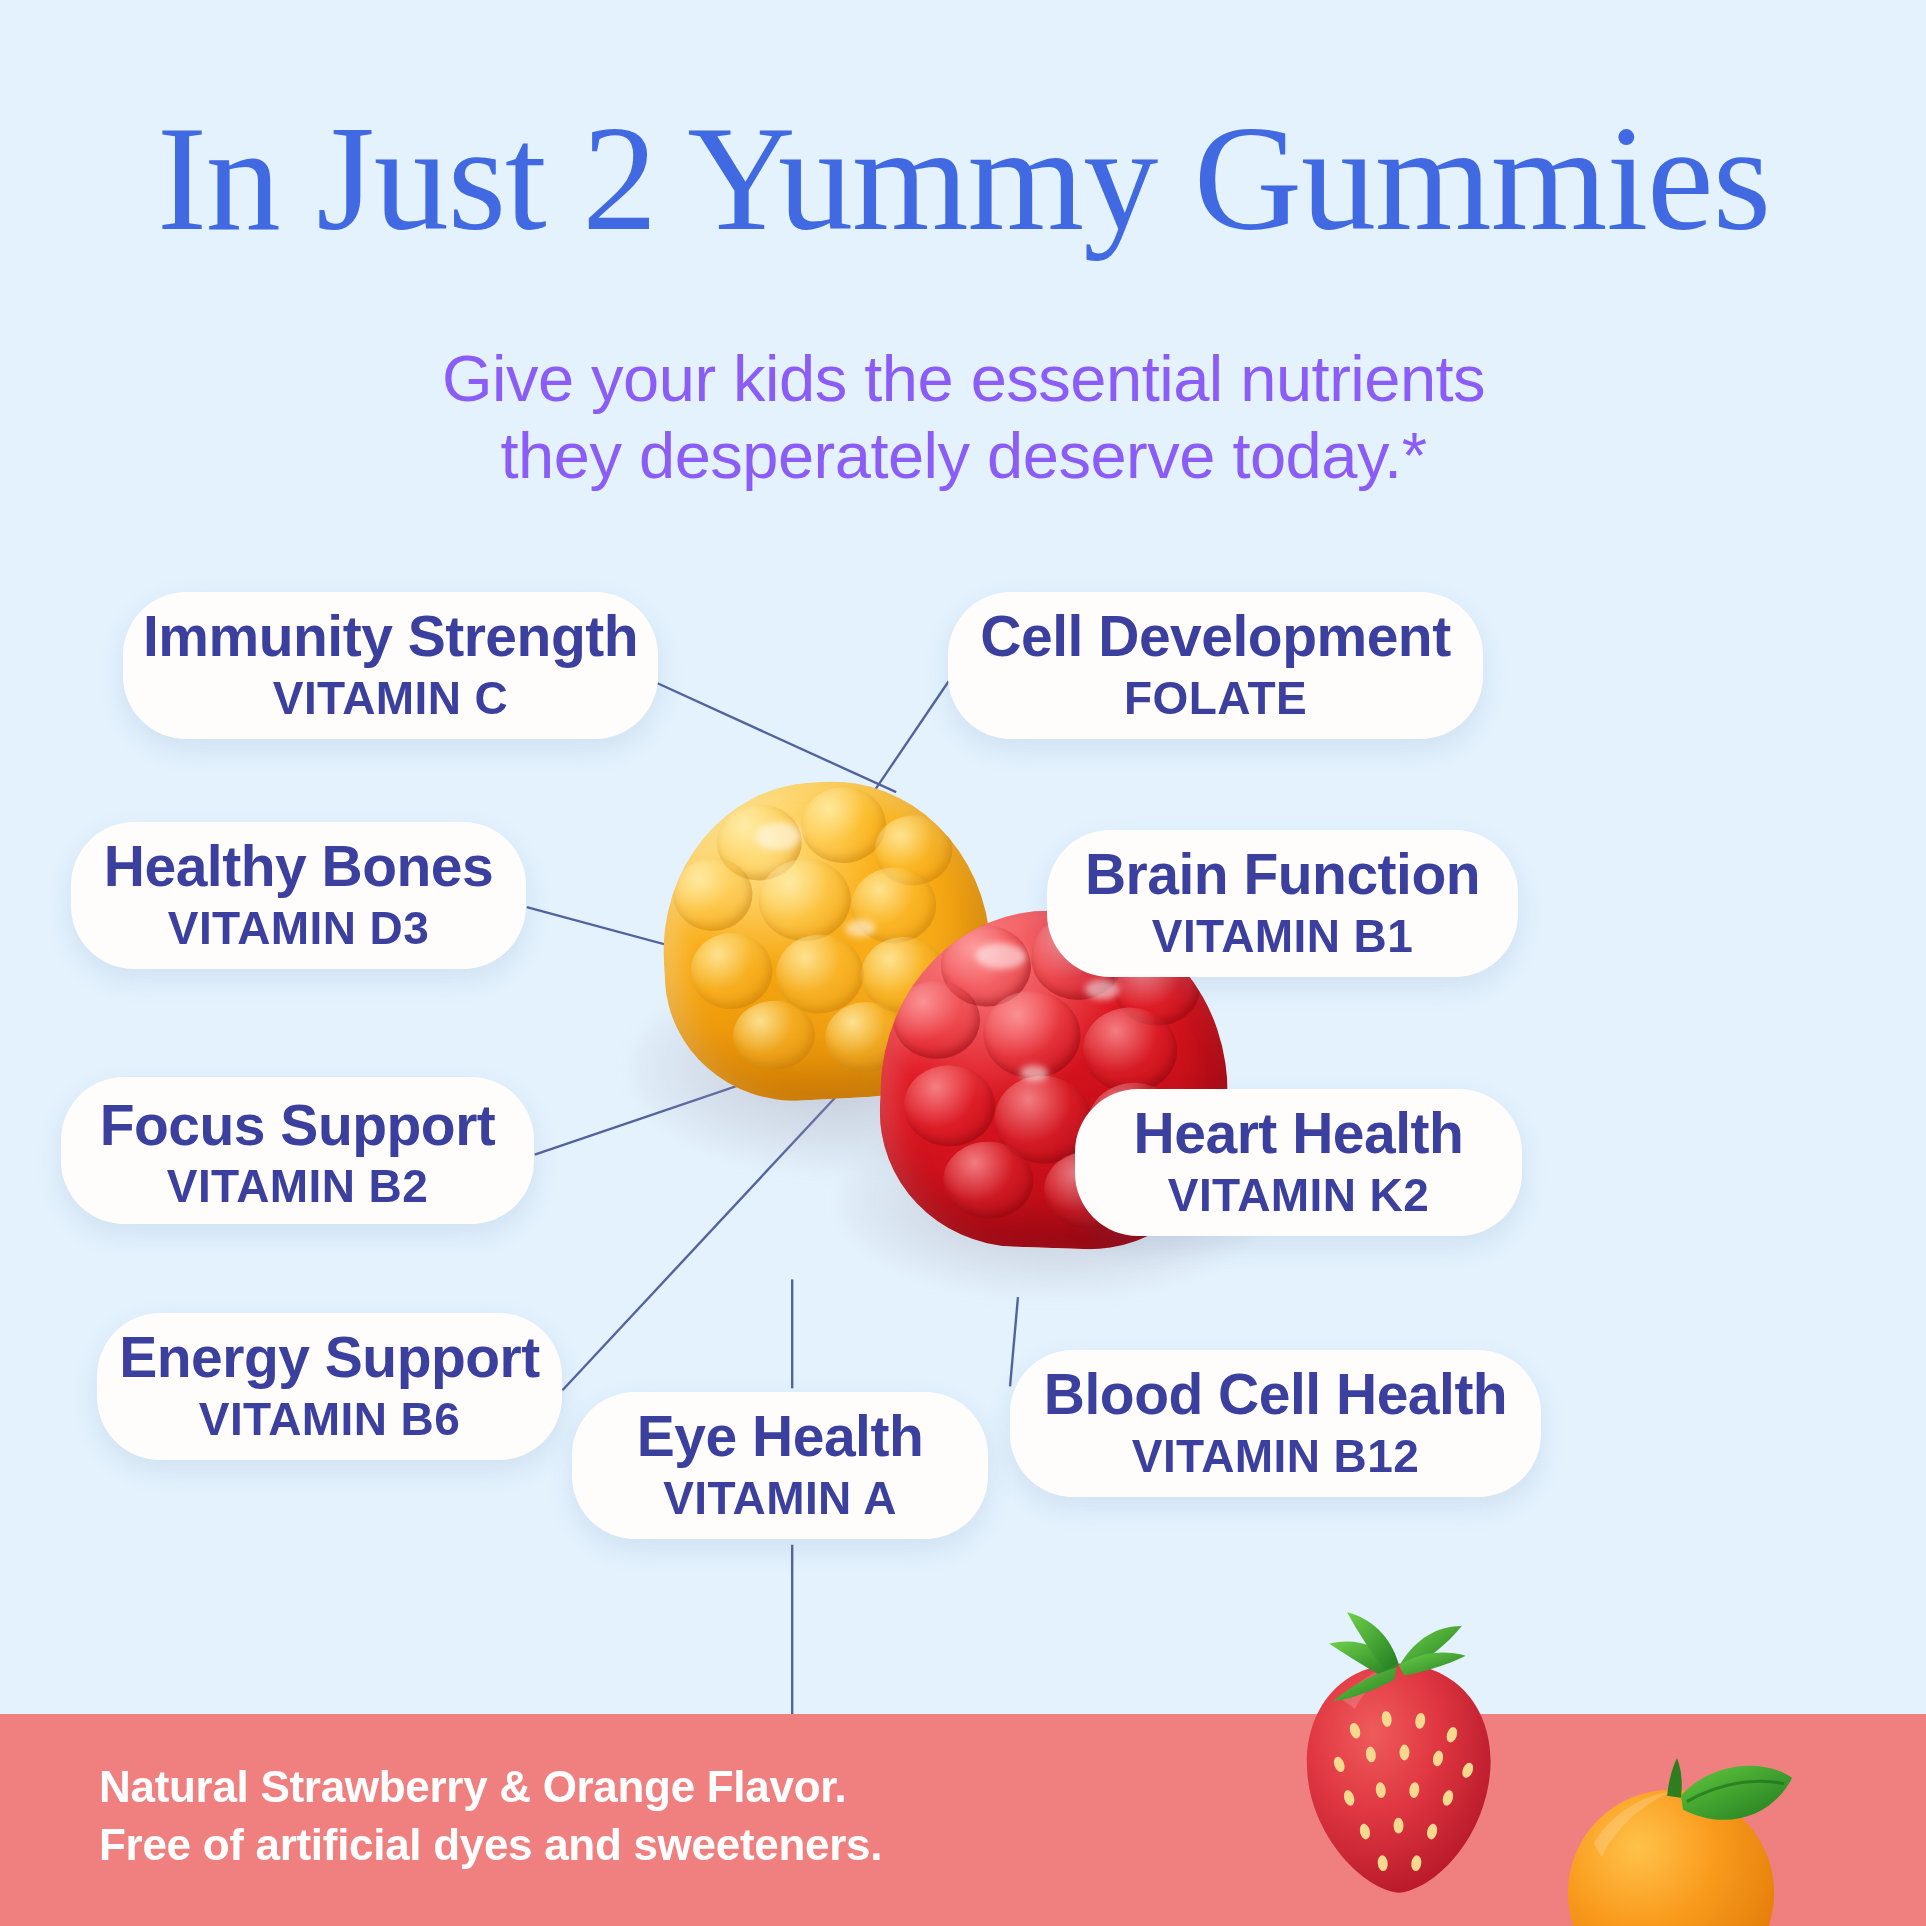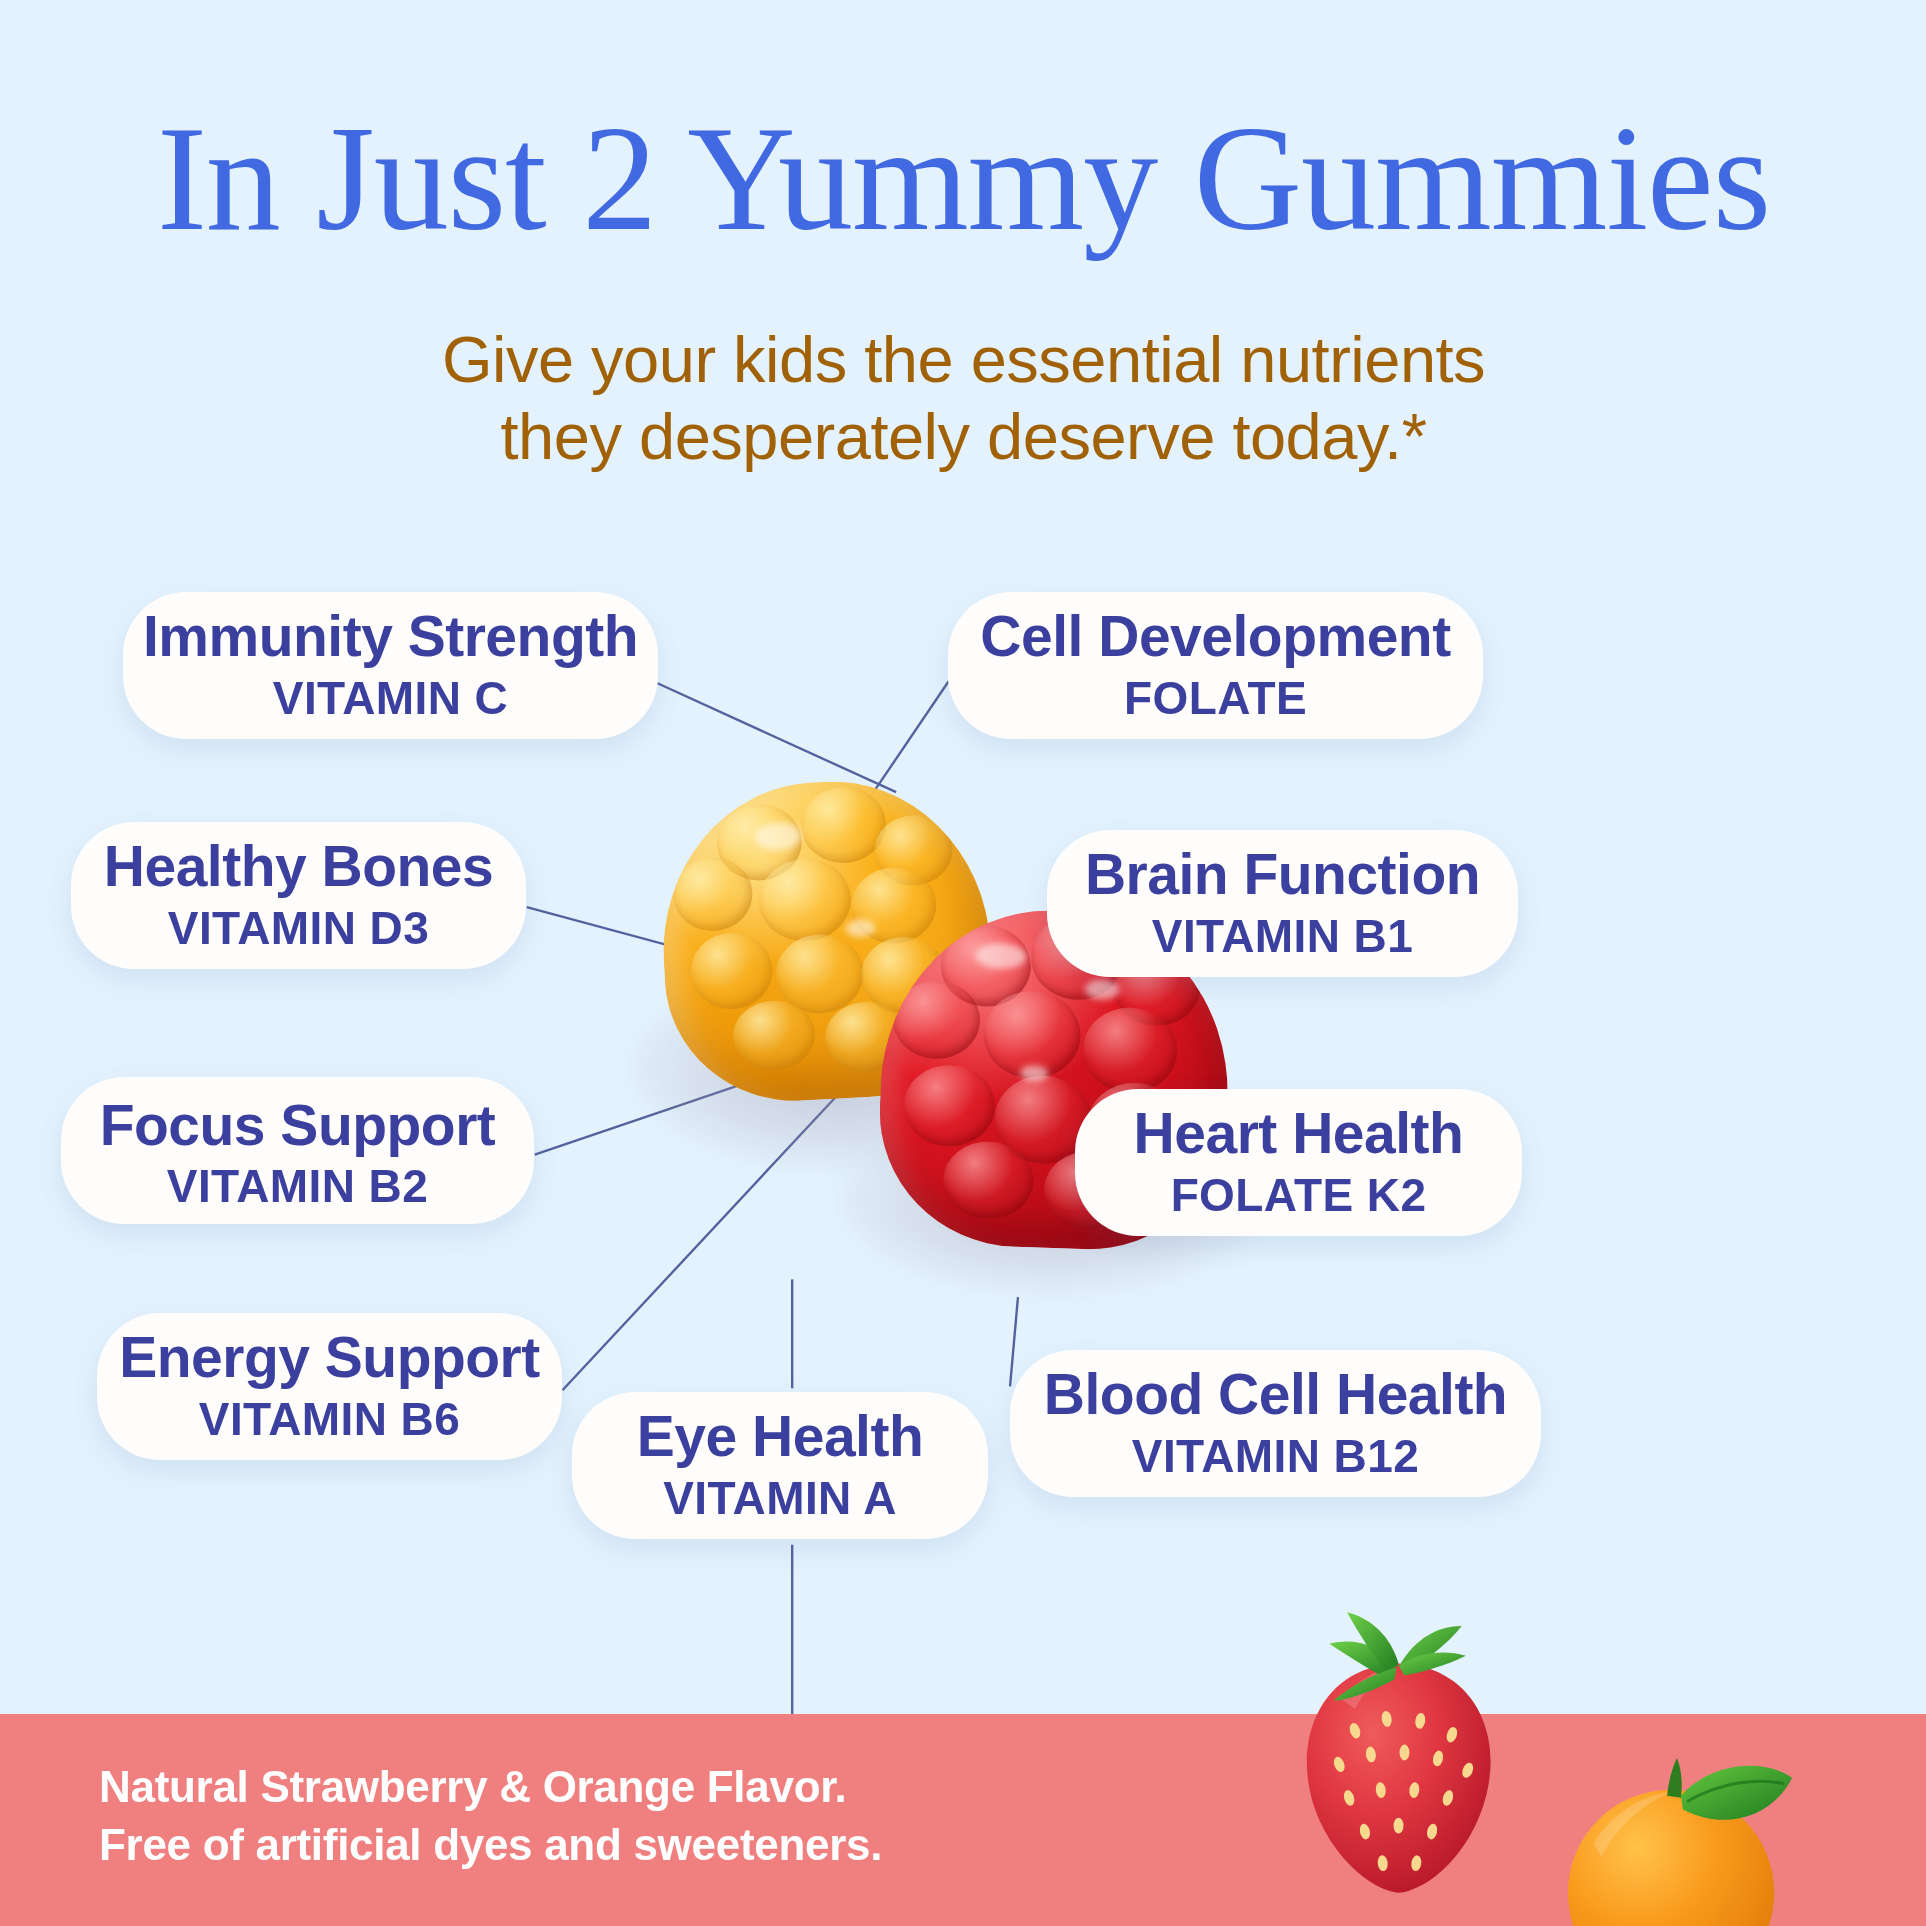--- a/index.html
+++ b/index.html
@@ -12,23 +12,23 @@
   #stage{position:absolute;inset:0;width:1927px;height:1927px;overflow:hidden;background:#e3f2fd;}
 
   
   .title{
     position:absolute;left:0;top:103px;width:1927px;text-align:center;
     font-family:"Liberation Serif", serif;
     font-size:150px;line-height:1.0;letter-spacing:-1px;
     color:#4169e1;font-weight:400;
   }
   .subtitle{
-    position:absolute;left:0;top:322px;width:1927px;text-align:center;
+    position:absolute;left:0;top:341px;width:1927px;text-align:center;
     font-family:"Liberation Sans", sans-serif;
-    font-size:65px;line-height:1.18;color:#a16207;font-weight:400;
+    font-size:65px;line-height:1.18;color:#8b5cf6;font-weight:400;
     letter-spacing:-0.5px;
   }
   .subtitle div{white-space:nowrap;}
 
   
   #lines{position:absolute;left:0;top:0;width:1927px;height:1927px;}
 
   
   #product{position:absolute;left:653px;top:782px;width:634px;height:554px;}
 
@@ -209,21 +209,21 @@
   <div class="pill" id="pill-4">
     <div class="pname">Cell Development</div>
     <div class="pvit">FOLATE</div>
   </div>
   <div class="pill" id="pill-5">
     <div class="pname">Brain Function</div>
     <div class="pvit">VITAMIN B1</div>
   </div>
   <div class="pill" id="pill-6">
     <div class="pname">Heart Health</div>
-    <div class="pvit">FOLATE K2</div>
+    <div class="pvit">VITAMIN K2</div>
   </div>
   <div class="pill" id="pill-7">
     <div class="pname">Blood Cell Health</div>
     <div class="pvit">VITAMIN B12</div>
   </div>
   <div class="pill" id="pill-8">
     <div class="pname">Eye Health</div>
     <div class="pvit">VITAMIN A</div>
   </div>
 

